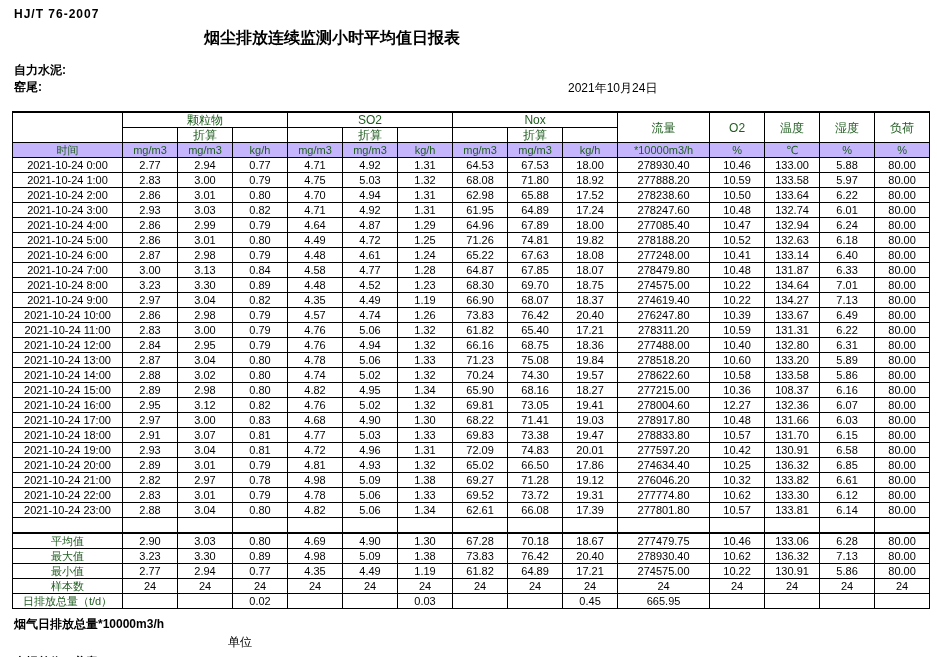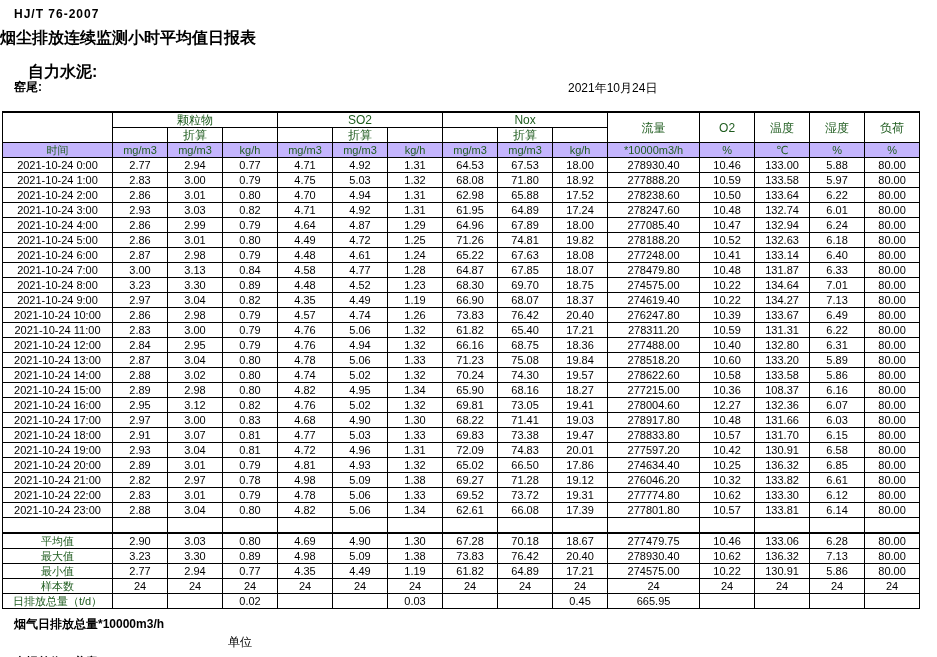--- a/index.html
+++ b/index.html
@@ -2,27 +2,27 @@
 <html><head>
 <meta charset="utf-8">
 <style>
   html,body{margin:0;padding:0;}
   body{
     width:937px;height:657px;background:#ffffff;position:relative;
     font-family:"Liberation Sans","DejaVu Sans",sans-serif;color:#000;
     overflow:hidden;
   }
   .std-code{position:absolute;left:14px;top:7px;font-size:12px;font-weight:bold;letter-spacing:1px;}
-  .report-title{position:absolute;left:0;top:28px;width:664px;text-align:left;font-size:16px;font-weight:bold;}
-  .company{position:absolute;left:28px;top:62px;font-size:16px;font-weight:bold;}
+  .report-title{position:absolute;left:0;top:28px;width:664px;text-align:center;font-size:16px;font-weight:bold;}
+  .company{position:absolute;left:14px;top:62px;font-size:12px;font-weight:bold;}
   .kiln{position:absolute;left:14px;top:79px;font-size:12px;font-weight:bold;}
   .report-date{position:absolute;left:568px;top:80px;font-size:12px;}
 
   table.report{
-    position:absolute;left:2px;top:111px;width:917px;
+    position:absolute;left:12px;top:111px;width:917px;
     border-collapse:collapse;table-layout:fixed;
     border:1px solid #000;border-top:2px solid #000;padding-left:44px;
   }
   table.report td, table.report th{
     border:1px solid #000;padding:0;height:14px;line-height:14px;
     font-size:11px;font-weight:normal;text-align:center;
     overflow:hidden;white-space:nowrap;
   }
   table.report th{font-size:12px;color:#1f5c1f;}
   tr.units-row td{background:#c4b5fd;color:#1f5c1f;}

